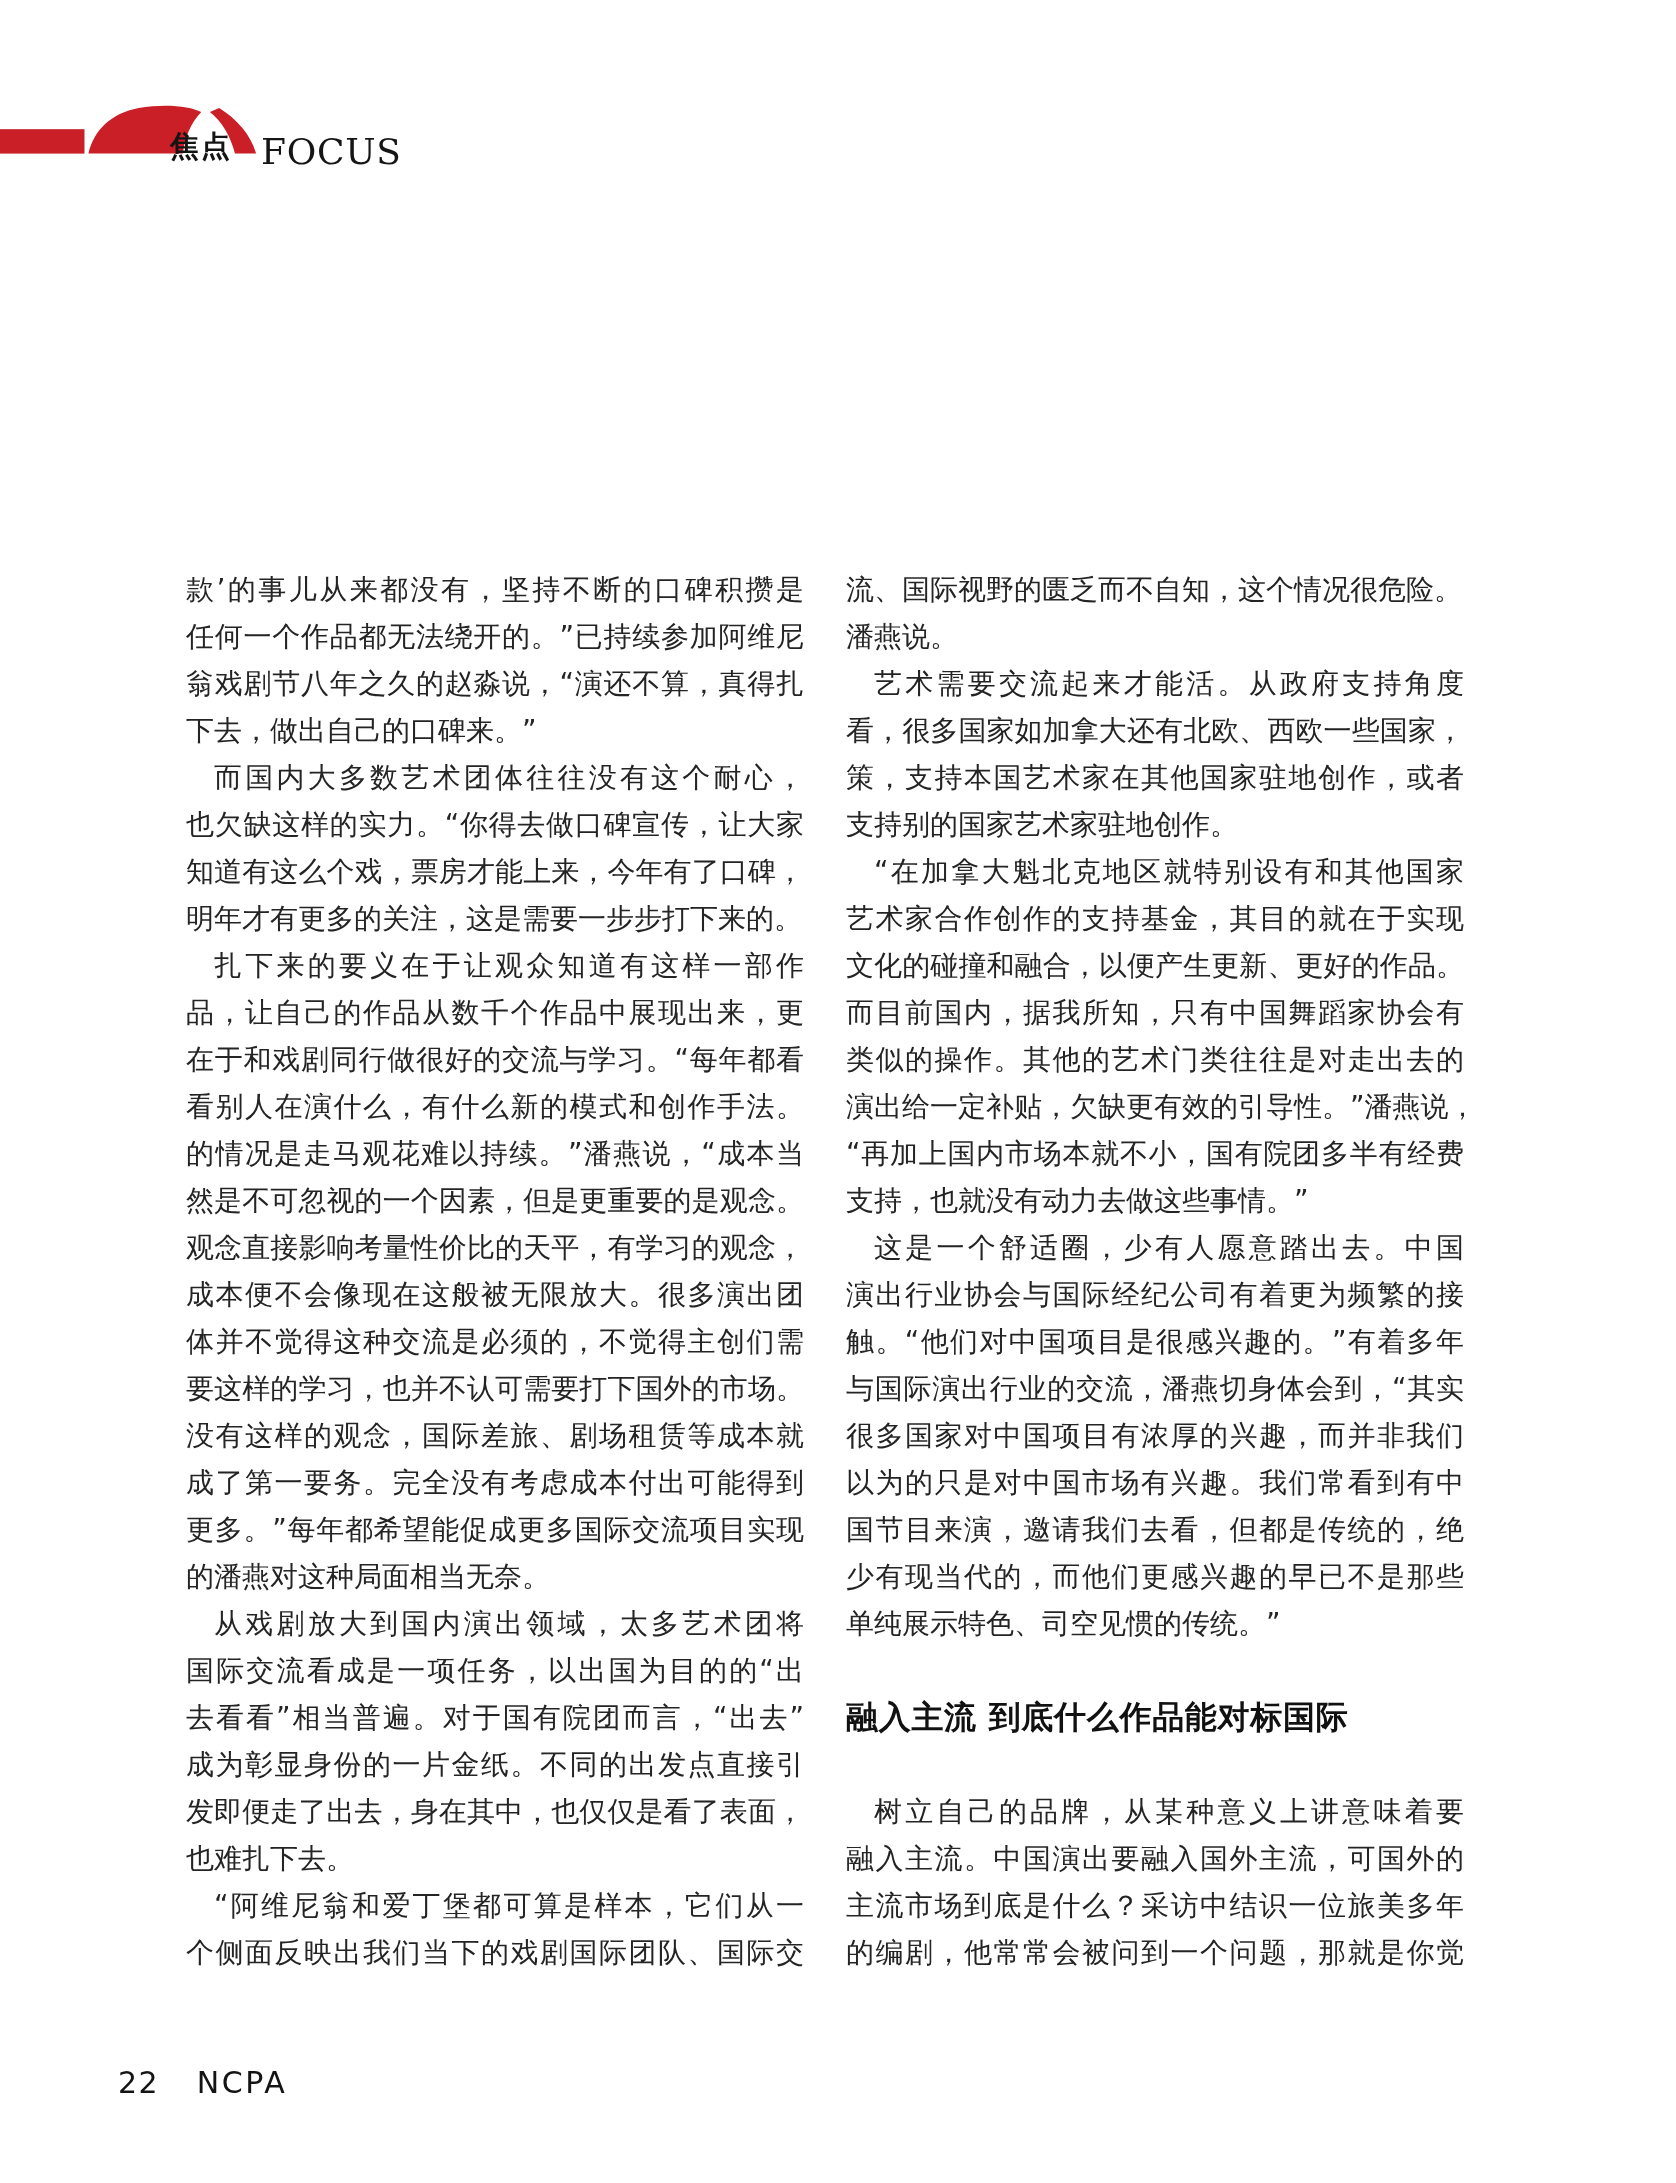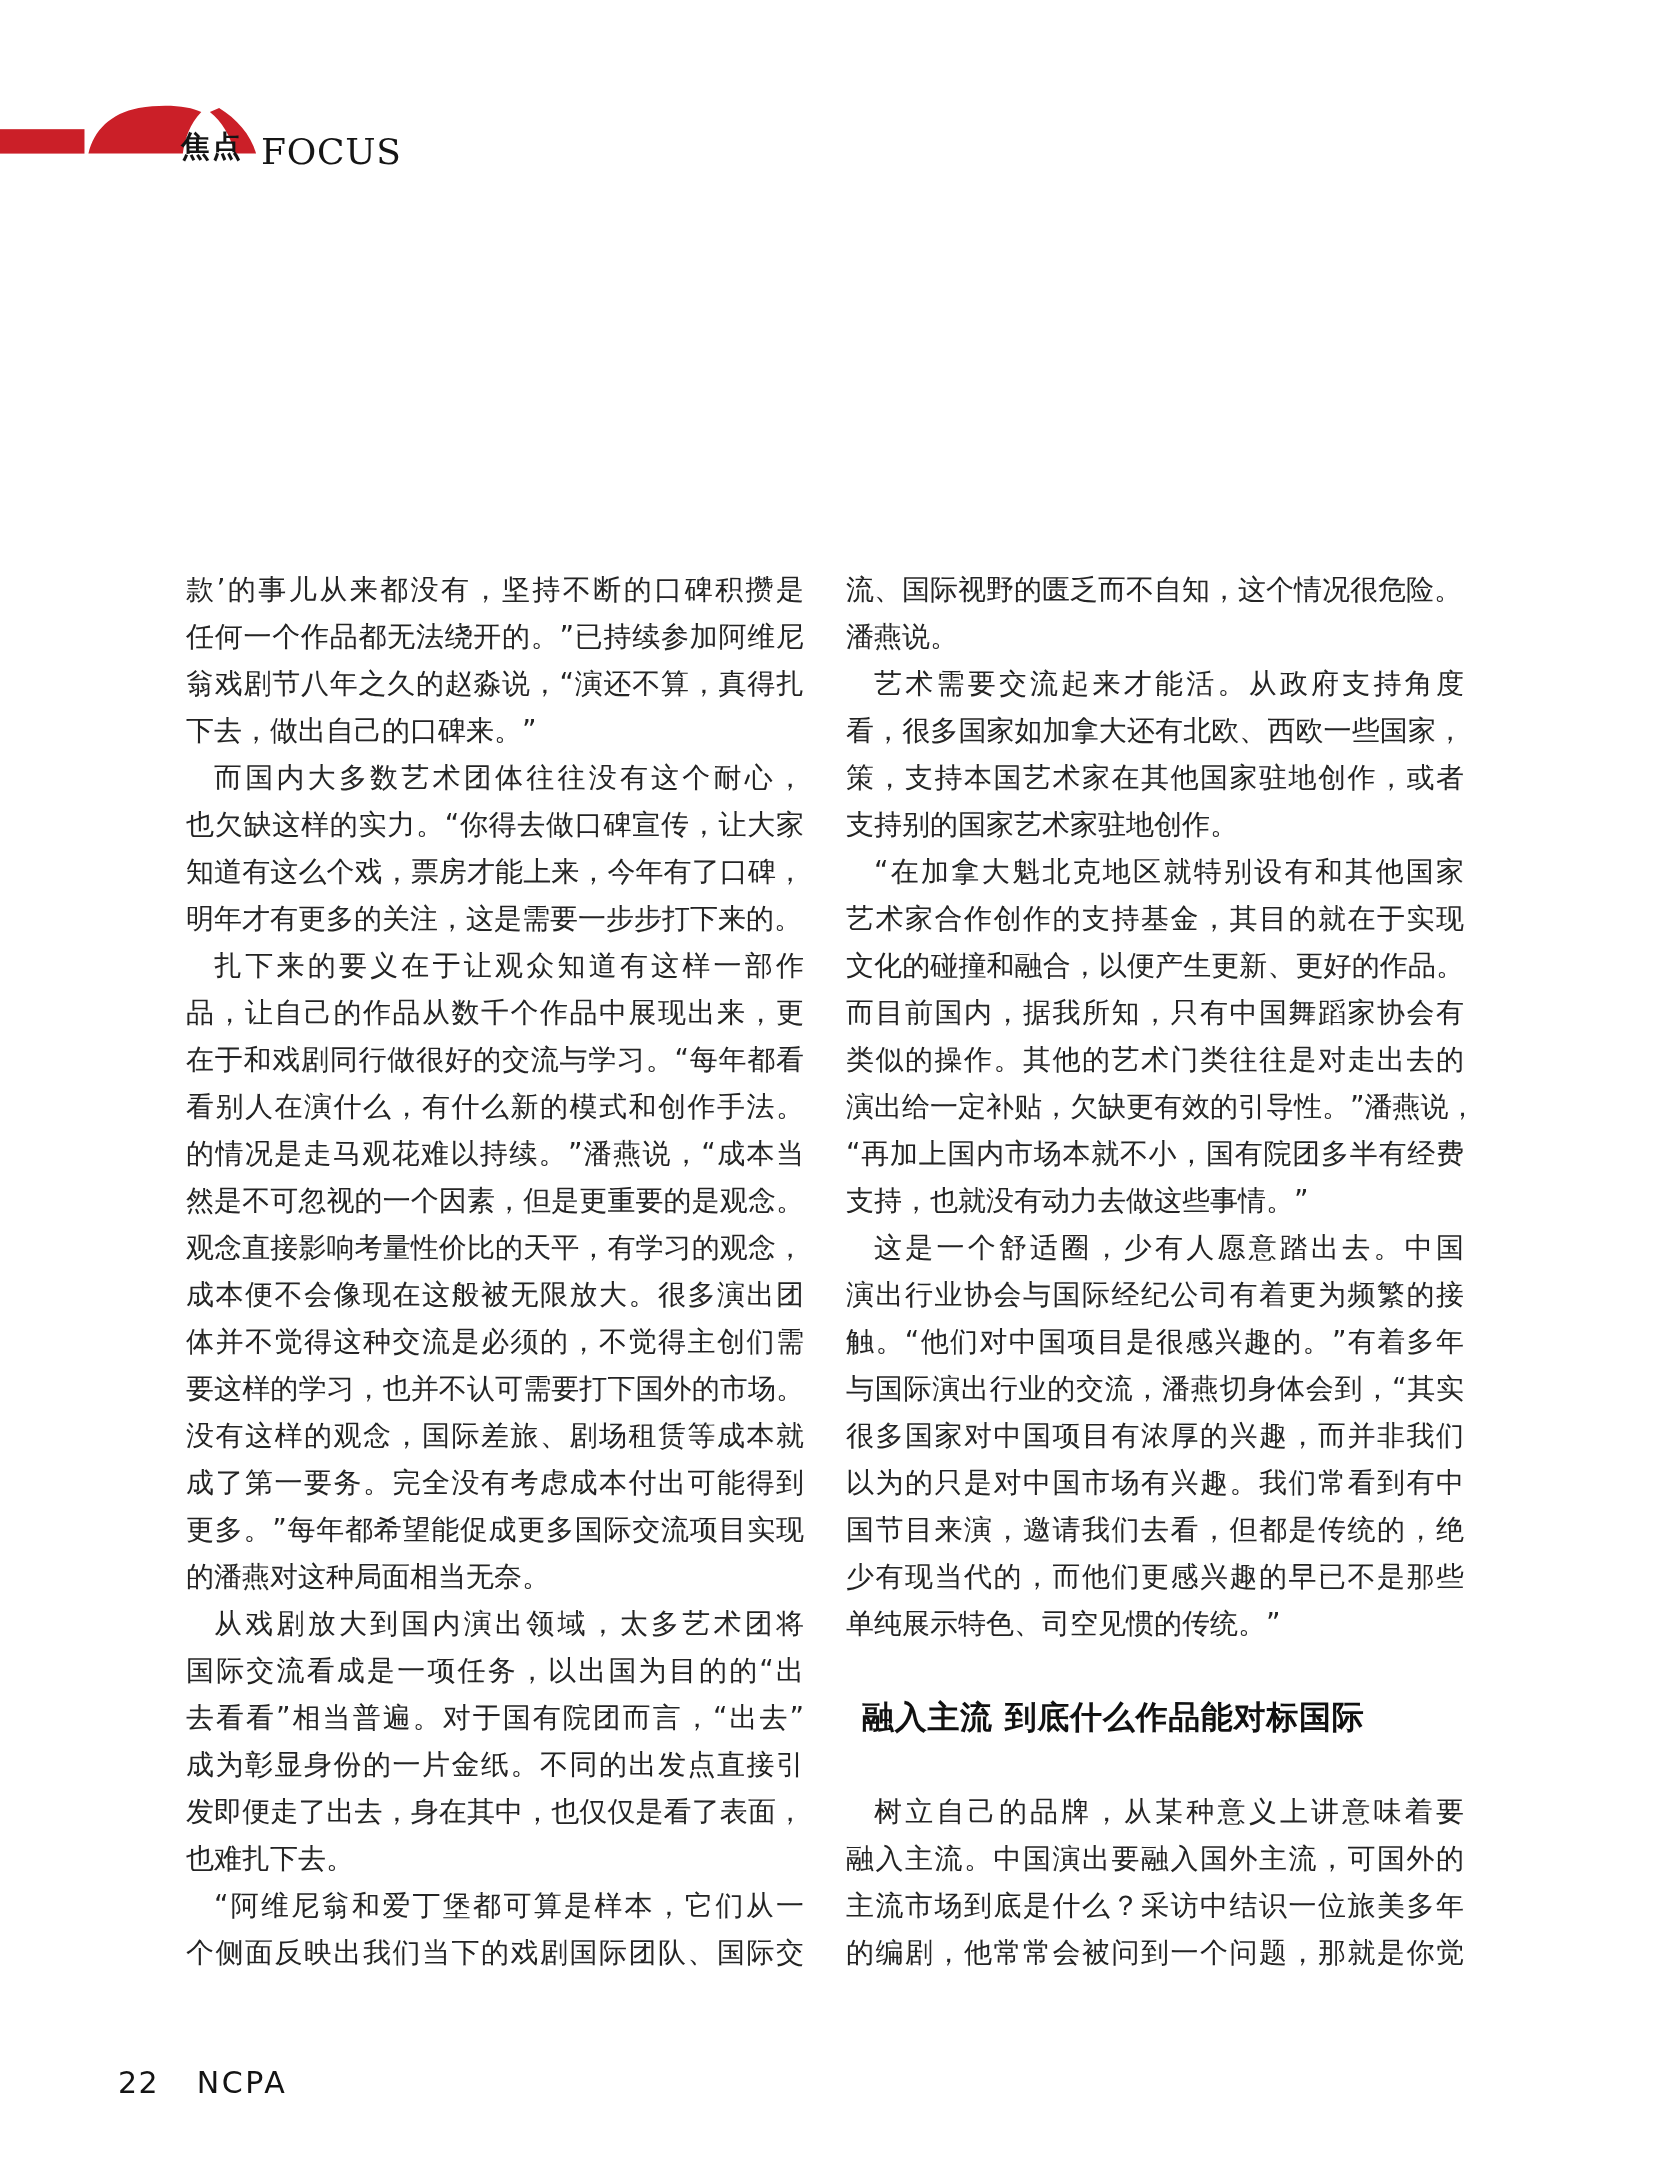--- a/index.html
+++ b/index.html
@@ -6,21 +6,21 @@
   .page{
     position:relative;
     width:1676px;height:2183px;
     background:#ffffff;
     font-family:"DejaVu Sans","Liberation Sans",sans-serif;
     overflow:hidden;
   }
   
   .logo{position:absolute;left:0;top:104px;width:264px;height:53px;}
   .logo-cn{
-    position:absolute;left:181px;top:127px;
+    position:absolute;left:170px;top:127px;
     font-size:29px;font-weight:800;color:#141414;
     letter-spacing:2px;white-space:nowrap;
   }
   .logo-en{
     position:absolute;left:261px;top:131px;
     font-family:"DejaVu Serif","Liberation Serif",serif;
     font-size:36px;font-weight:400;color:#151515;
     letter-spacing:0.7px;white-space:nowrap;
   }
   
@@ -38,21 +38,21 @@
     white-space:nowrap;
     overflow:hidden;
   }
   .line.short{text-align-last:left;}
   .line.indent{text-indent:28px;}
   .heading-block{
     height:141px;
     display:flex;align-items:center;
   }
   .heading-block h2{
-    margin:16px;
+    margin:0;
     font-size:32px;font-weight:800;color:#111111;
     letter-spacing:0.7px;white-space:nowrap;
   }
   
   .footer{
     position:absolute;left:118px;top:2065px;
     font-size:30px;color:#141414;
     display:flex;align-items:baseline;
   }
   .footer .num{letter-spacing:1.3px;text-align:right;}

